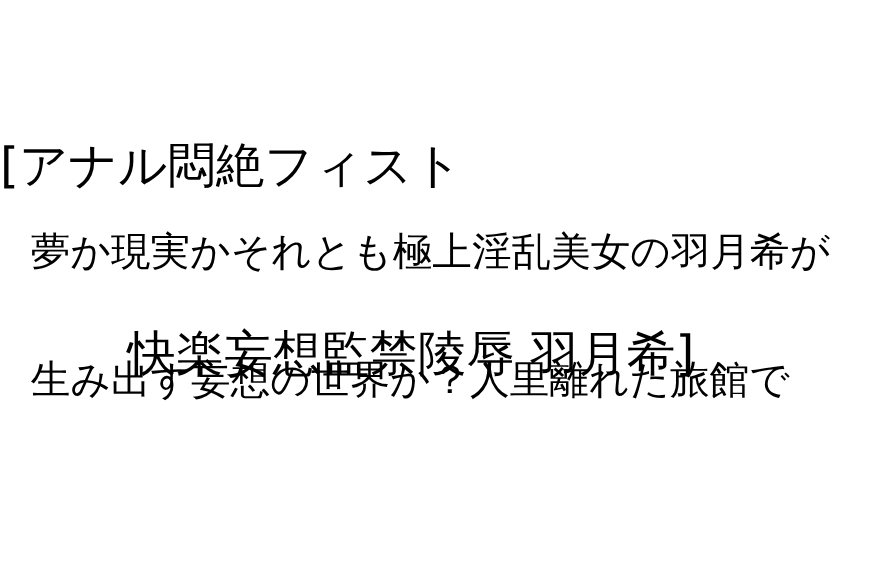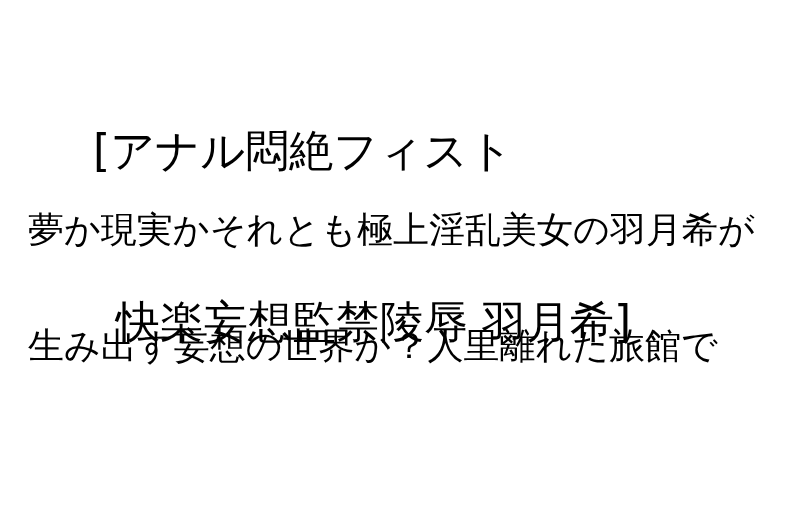--- a/index.html
+++ b/index.html
@@ -25,21 +25,21 @@
     position: absolute;
     top: 8px;
     left: 0;
     width: 800px;
     font-size: 44px;
     line-height: 57px;
     font-weight: 500;
     letter-spacing: 0px;
     white-space: pre;
   }
-  .title-line-1 { padding-left: 93px; }
+  .title-line-1 { }
   .title-line-2 { padding-left: 116px; }
   .body-block {
     position: absolute;
     top: 134px;
     left: 28px;
     width: 772px;
     font-size: 36px;
     line-height: 38.6px;
     font-weight: 500;
     letter-spacing: 0px;

